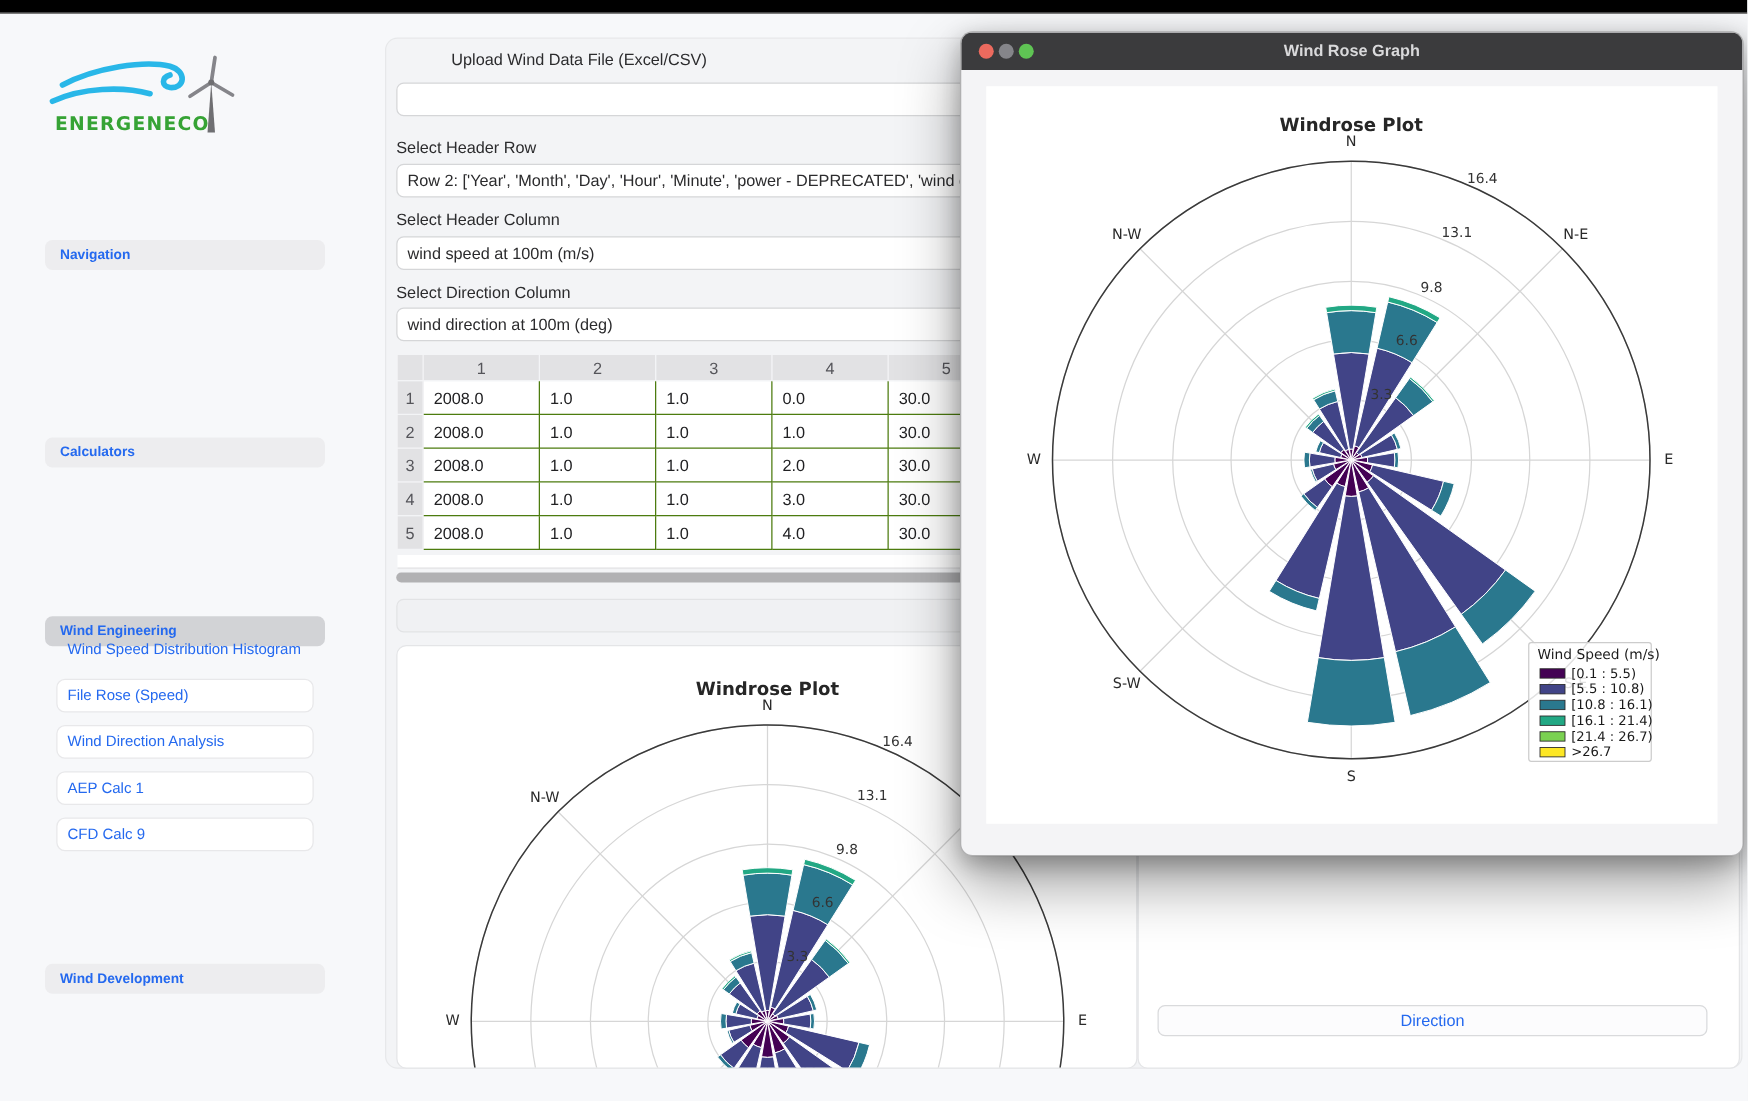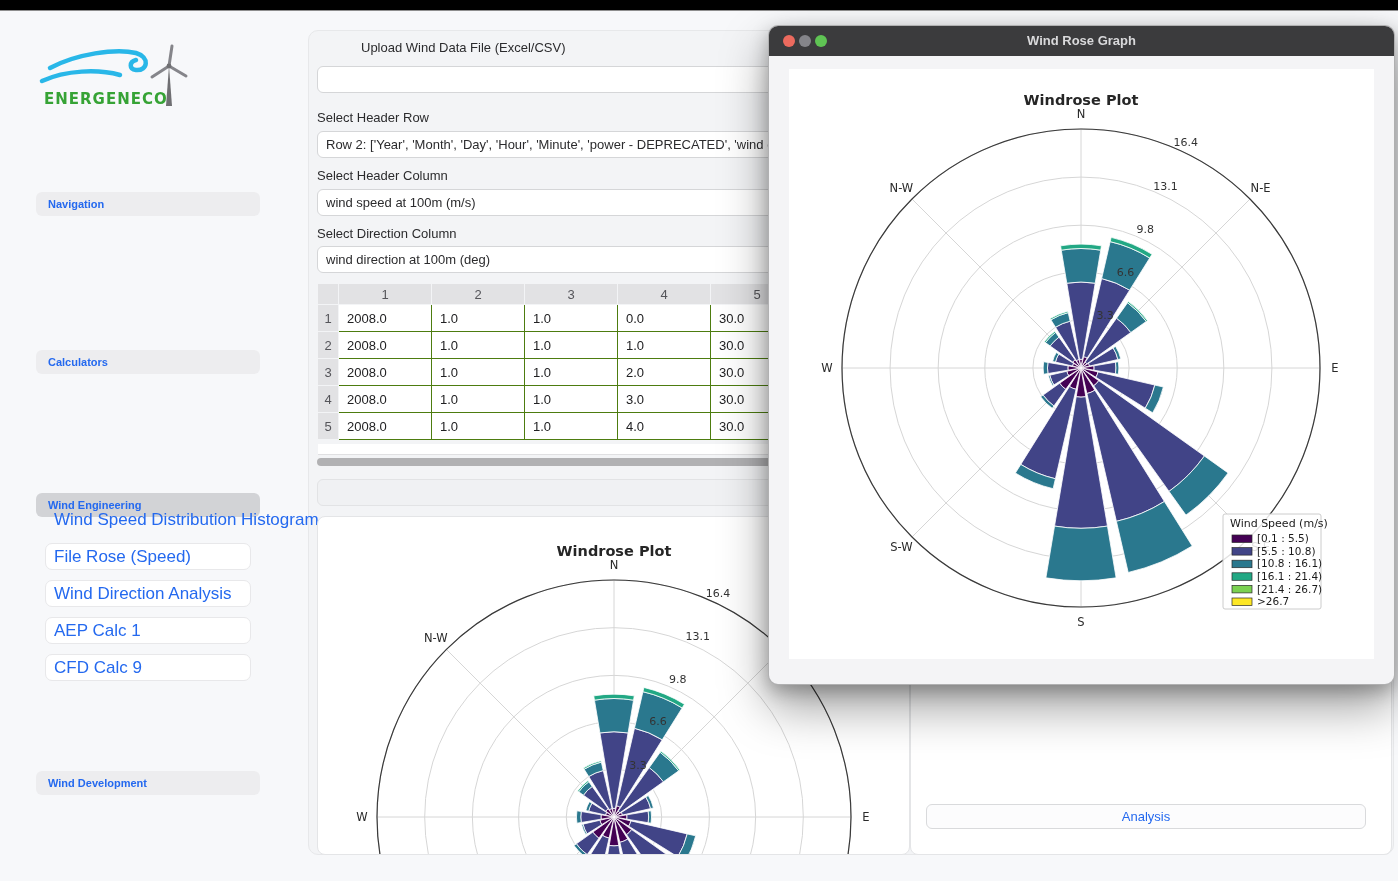--- a/index.html
+++ b/index.html
@@ -11,21 +11,21 @@
   
   #main-panel{left:308px;top:30px;width:1084px;height:823px;background:#f3f4f6;
               border:1px solid #e7e8ea;border-radius:10px;}
   
   .side-header{position:absolute;left:36px;width:212px;height:24px;line-height:24px;
                background:#ededef;border-radius:6px;padding-left:12px;
                color:#2469ef;font-size:11px;font-weight:bold;white-space:nowrap;}
   .side-header.active{background:#d2d3d6;}
   .side-item{position:absolute;left:45px;width:196px;height:25px;line-height:25px;
              background:#ffffff;border:1px solid #e8e8ea;border-radius:7px;padding-left:8px;
-             color:#2469ef;font-size:17px;white-space:nowrap;overflow:visible;}
+             color:#2469ef;font-size:12px;white-space:nowrap;overflow:visible;}
   .side-item.plain{background:transparent;border-color:transparent;}
   
   .form-label{position:absolute;left:317px;height:16px;font-size:13px;color:#2b2b2d;white-space:nowrap;}
   .form-box{position:absolute;left:317px;width:589px;height:25px;line-height:25px;background:#fff;
             border:1px solid #d5d6d8;border-radius:6px;padding-left:8px;font-size:13px;color:#2b2b2d;
             white-space:nowrap;overflow:hidden;}
   
   #table-wrap{left:317px;top:283px;width:591px;height:172px;overflow:hidden;}
   table.grid{border-collapse:collapse;font-family:"Liberation Sans",sans-serif;font-size:13px;table-layout:fixed;}
   table.grid th{background:#e2e2e4;color:#55555a;font-weight:normal;border:1px solid #f3f4f6;
@@ -243,21 +243,21 @@
         <text x="319.957816947581" y="248.62229575561136" text-anchor="middle" dominant-baseline="middle" font-size="11" fill="#333333">3.3</text>
         <text x="340.1120695394957" y="205.40136159455258" text-anchor="middle" dominant-baseline="middle" font-size="11" fill="#333333">6.6</text>
         <text x="359.6555872043827" y="163.49015271110164" text-anchor="middle" dominant-baseline="middle" font-size="11" fill="#333333">9.8</text>
         <text x="379.8098397962974" y="120.26921855004286" text-anchor="middle" dominant-baseline="middle" font-size="11" fill="#333333">13.1</text>
         <text x="399.96409238821207" y="77.04828438898411" text-anchor="middle" dominant-baseline="middle" font-size="11" fill="#333333">16.4</text>
         <text x="296" y="39" text-anchor="middle" font-size="14.5" font-weight="600" fill="#262626">Windrose Plot</text>
       </svg>
   </div>
 
   <div id="right-card" class="abs card">
-    <button id="download-btn">Analysis</button>
+    <button id="download-btn">Direction</button>
   </div>
 
   <div id="popup" class="abs">
     <div id="popup-titlebar">
       <span id="popup-title">Wind Rose Graph</span>
       <span class="tl" style="left:14px;background:#ec6a5e;"></span>
       <span class="tl" style="left:30px;background:#85858a;"></span>
       <span class="tl" style="left:46px;background:#5fc454;"></span>
     </div>
     <div id="popup-plot">

